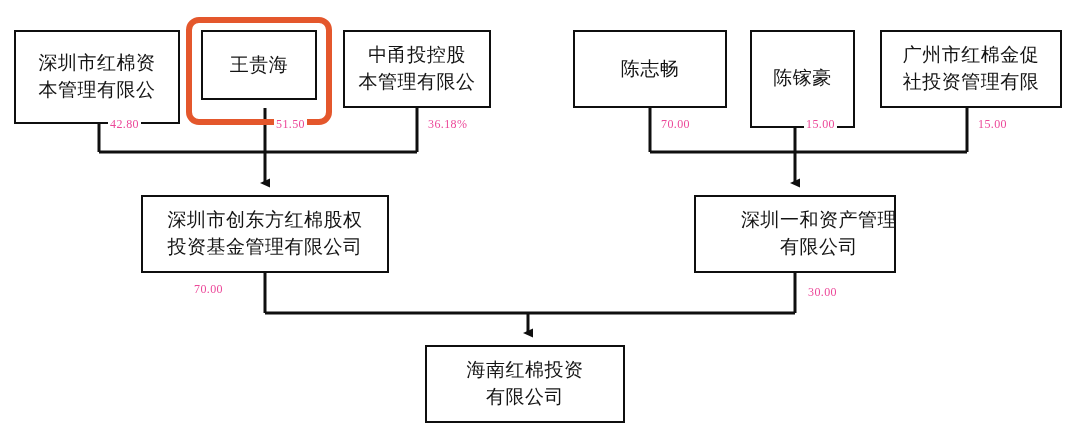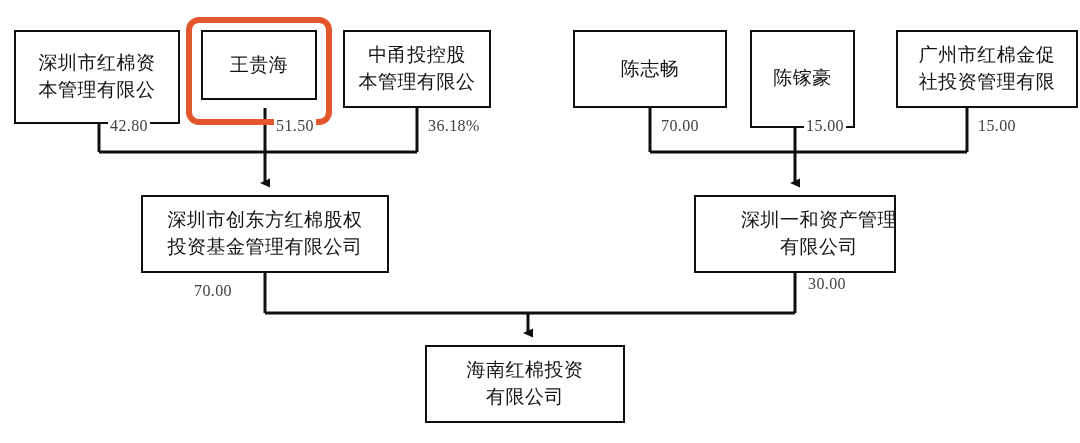--- a/index.html
+++ b/index.html
@@ -47,22 +47,22 @@
   .highlight-frame {
     position: absolute;
     box-sizing: border-box;
     border: 6px solid #e4572c;
     border-radius: 13px;
     background: transparent;
     z-index: 2;
   }
   .edge-label {
     position: absolute;
-    color: #404040;
-    font-size: 16px;
+    color: #ec4899;
+    font-size: 12px;
     line-height: 1;
     white-space: nowrap;
     letter-spacing: 0.4px;
     z-index: 4;
     background: #ffffff;
     padding: 0 2px;
   }
 </style>
 </head>
 <body>
@@ -117,21 +117,21 @@
   </div>
 
   <div class="node-box" style="left:573px; top:30px; width:154px; height:78px;">
     <span class="line">陈志畅</span>
   </div>
 
   <div class="node-box" style="left:750px; top:30px; width:105px; height:98px;font-family:Liberation Mono, monospace;">
     <span class="line">陈镓豪</span>
   </div>
 
-  <div class="node-box" style="left:880px; top:30px; width:182px; height:78px;margin-left:16px;">
+  <div class="node-box" style="left:880px; top:30px; width:182px; height:78px;">
     <span class="line">广州市红棉金促</span>
     <span class="line">社投资管理有限</span>
   </div>
 
   <div class="node-box" style="left:141px; top:195px; width:248px; height:78px;">
     <span class="line">深圳市创东方红棉股权</span>
     <span class="line">投资基金管理有限公司</span>
   </div>
 
   <div class="node-box" style="left:694px; top:195px; width:202px; height:78px;padding-left:48px;">
@@ -146,15 +146,15 @@
 
   <div class="edge-label" style="left:108px; top:118px;">42.80</div>
   <div class="edge-label" style="left:274px; top:118px;">51.50</div>
   <div class="edge-label" style="left:426px; top:118px;">36.18%</div>
 
   <div class="edge-label" style="left:659px; top:118px;">70.00</div>
   <div class="edge-label" style="left:804px; top:118px;">15.00</div>
   <div class="edge-label" style="left:976px; top:118px;">15.00</div>
 
   <div class="edge-label" style="left:192px; top:283px;">70.00</div>
-  <div class="edge-label" style="left:806px; top:276px;">30.00</div>
+  <div class="edge-label" style="left:806px; top:286px;">30.00</div>
 
 </div>
 
 </body></html>

